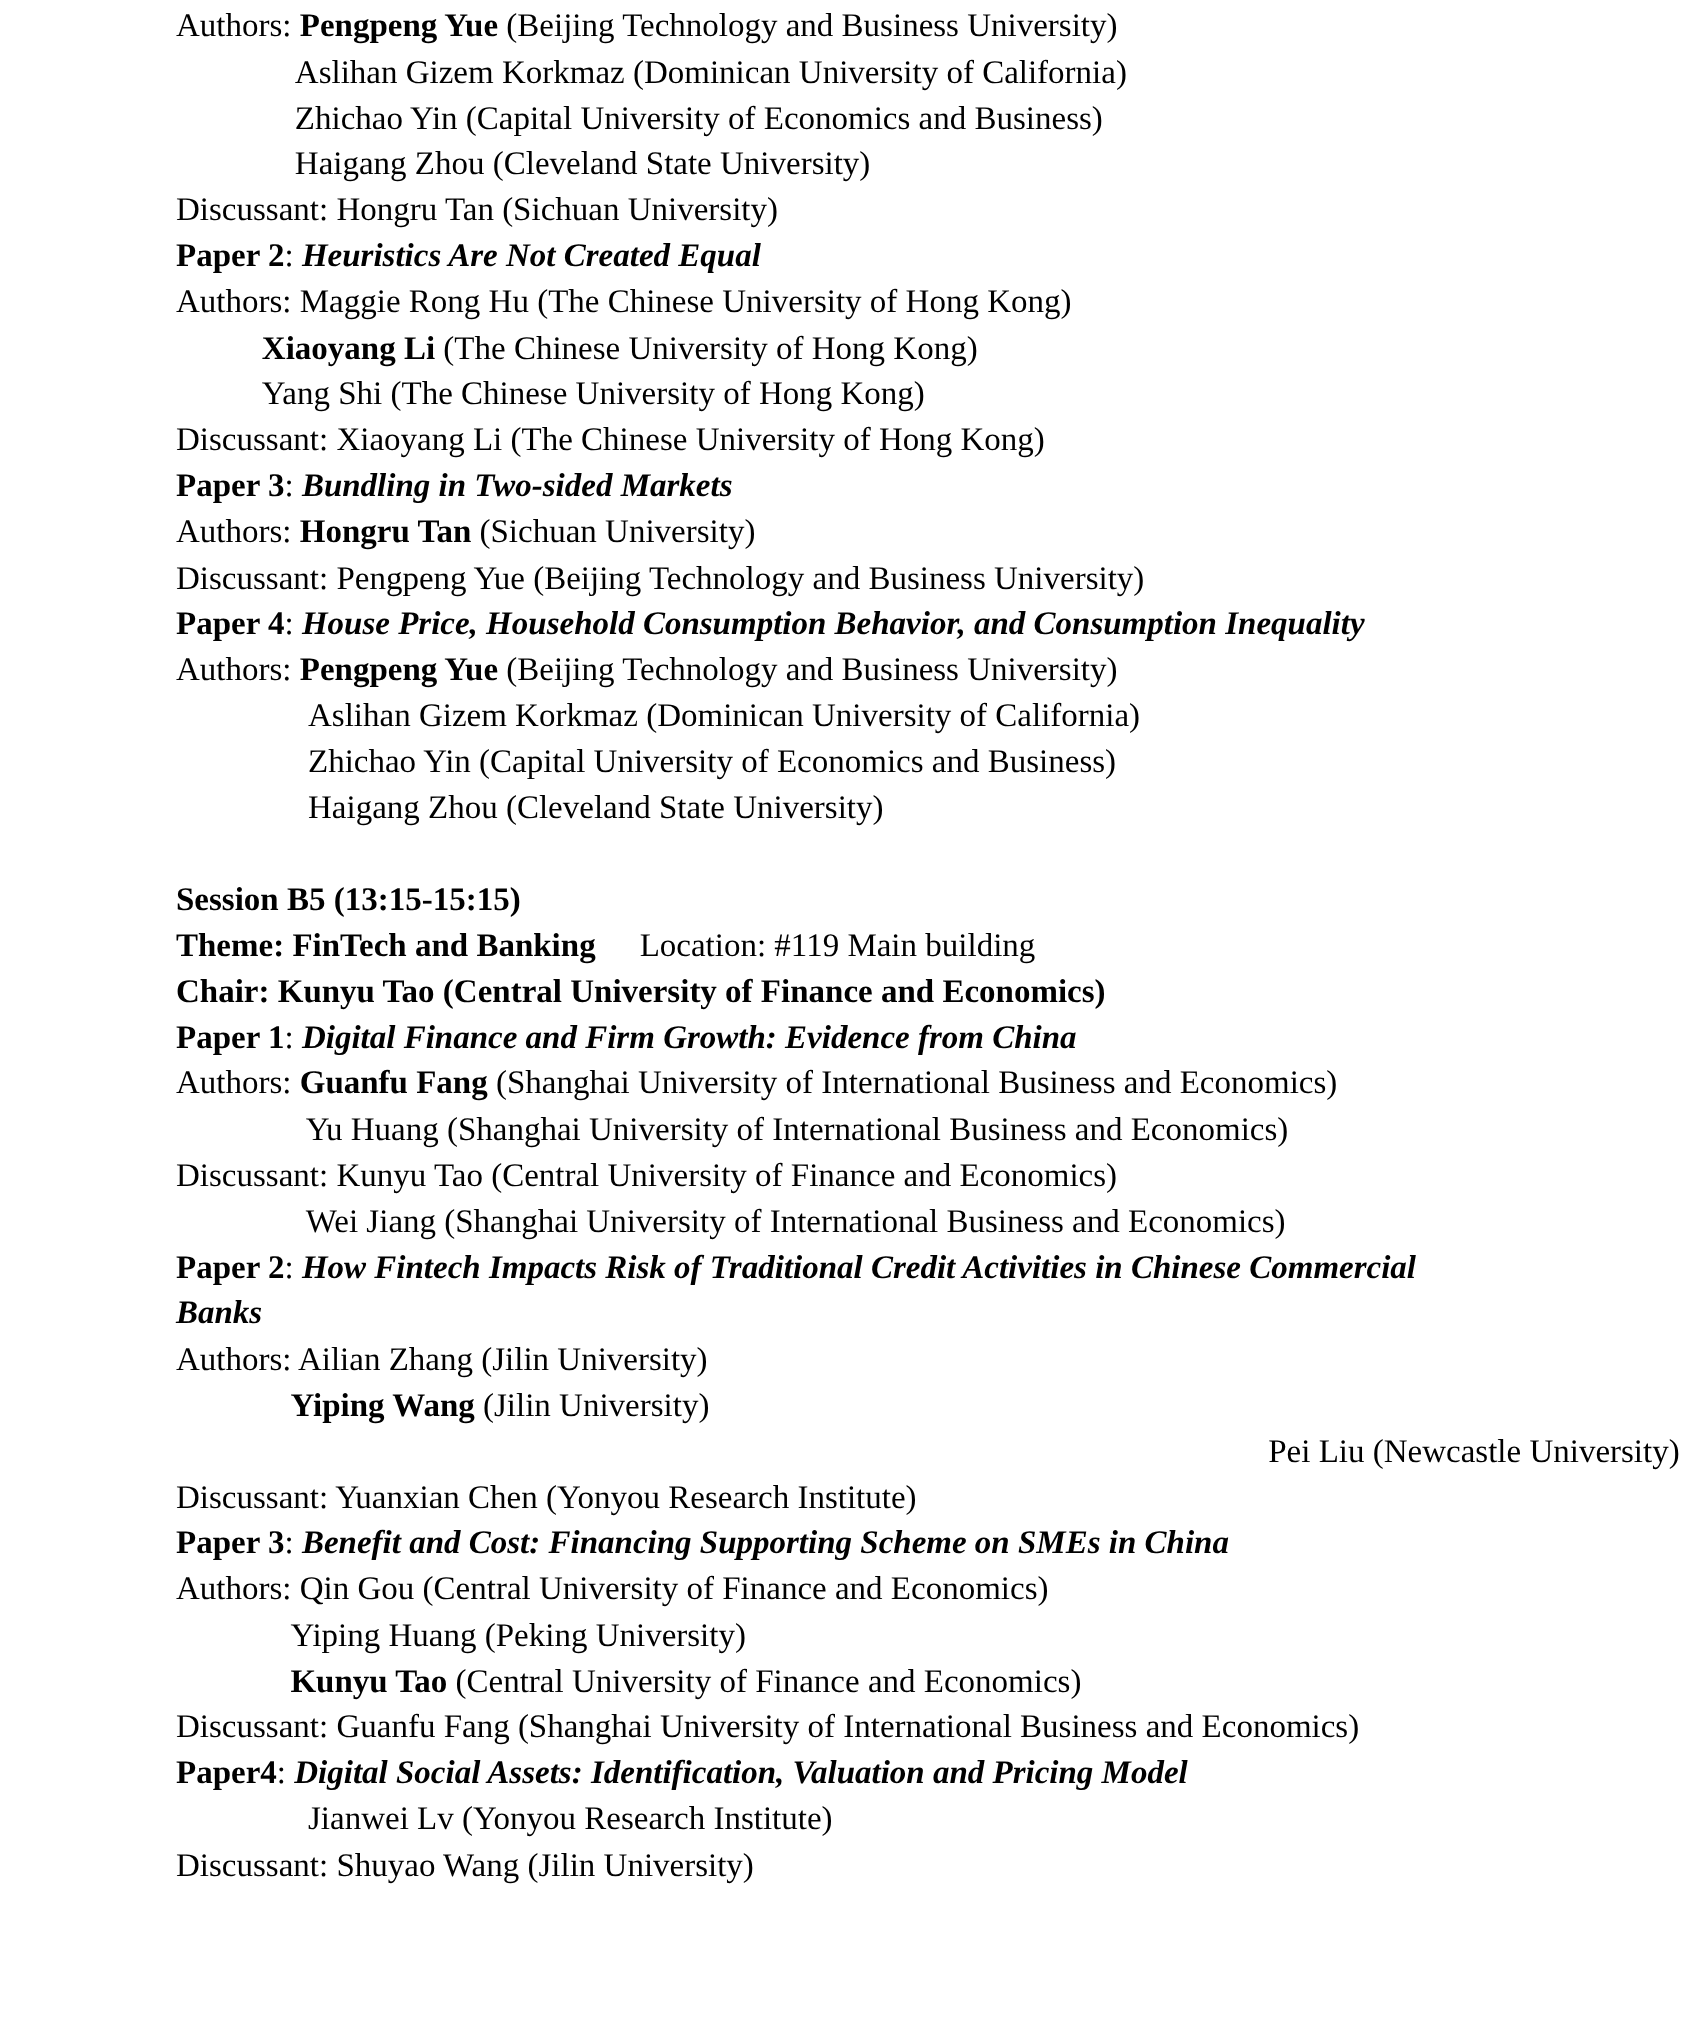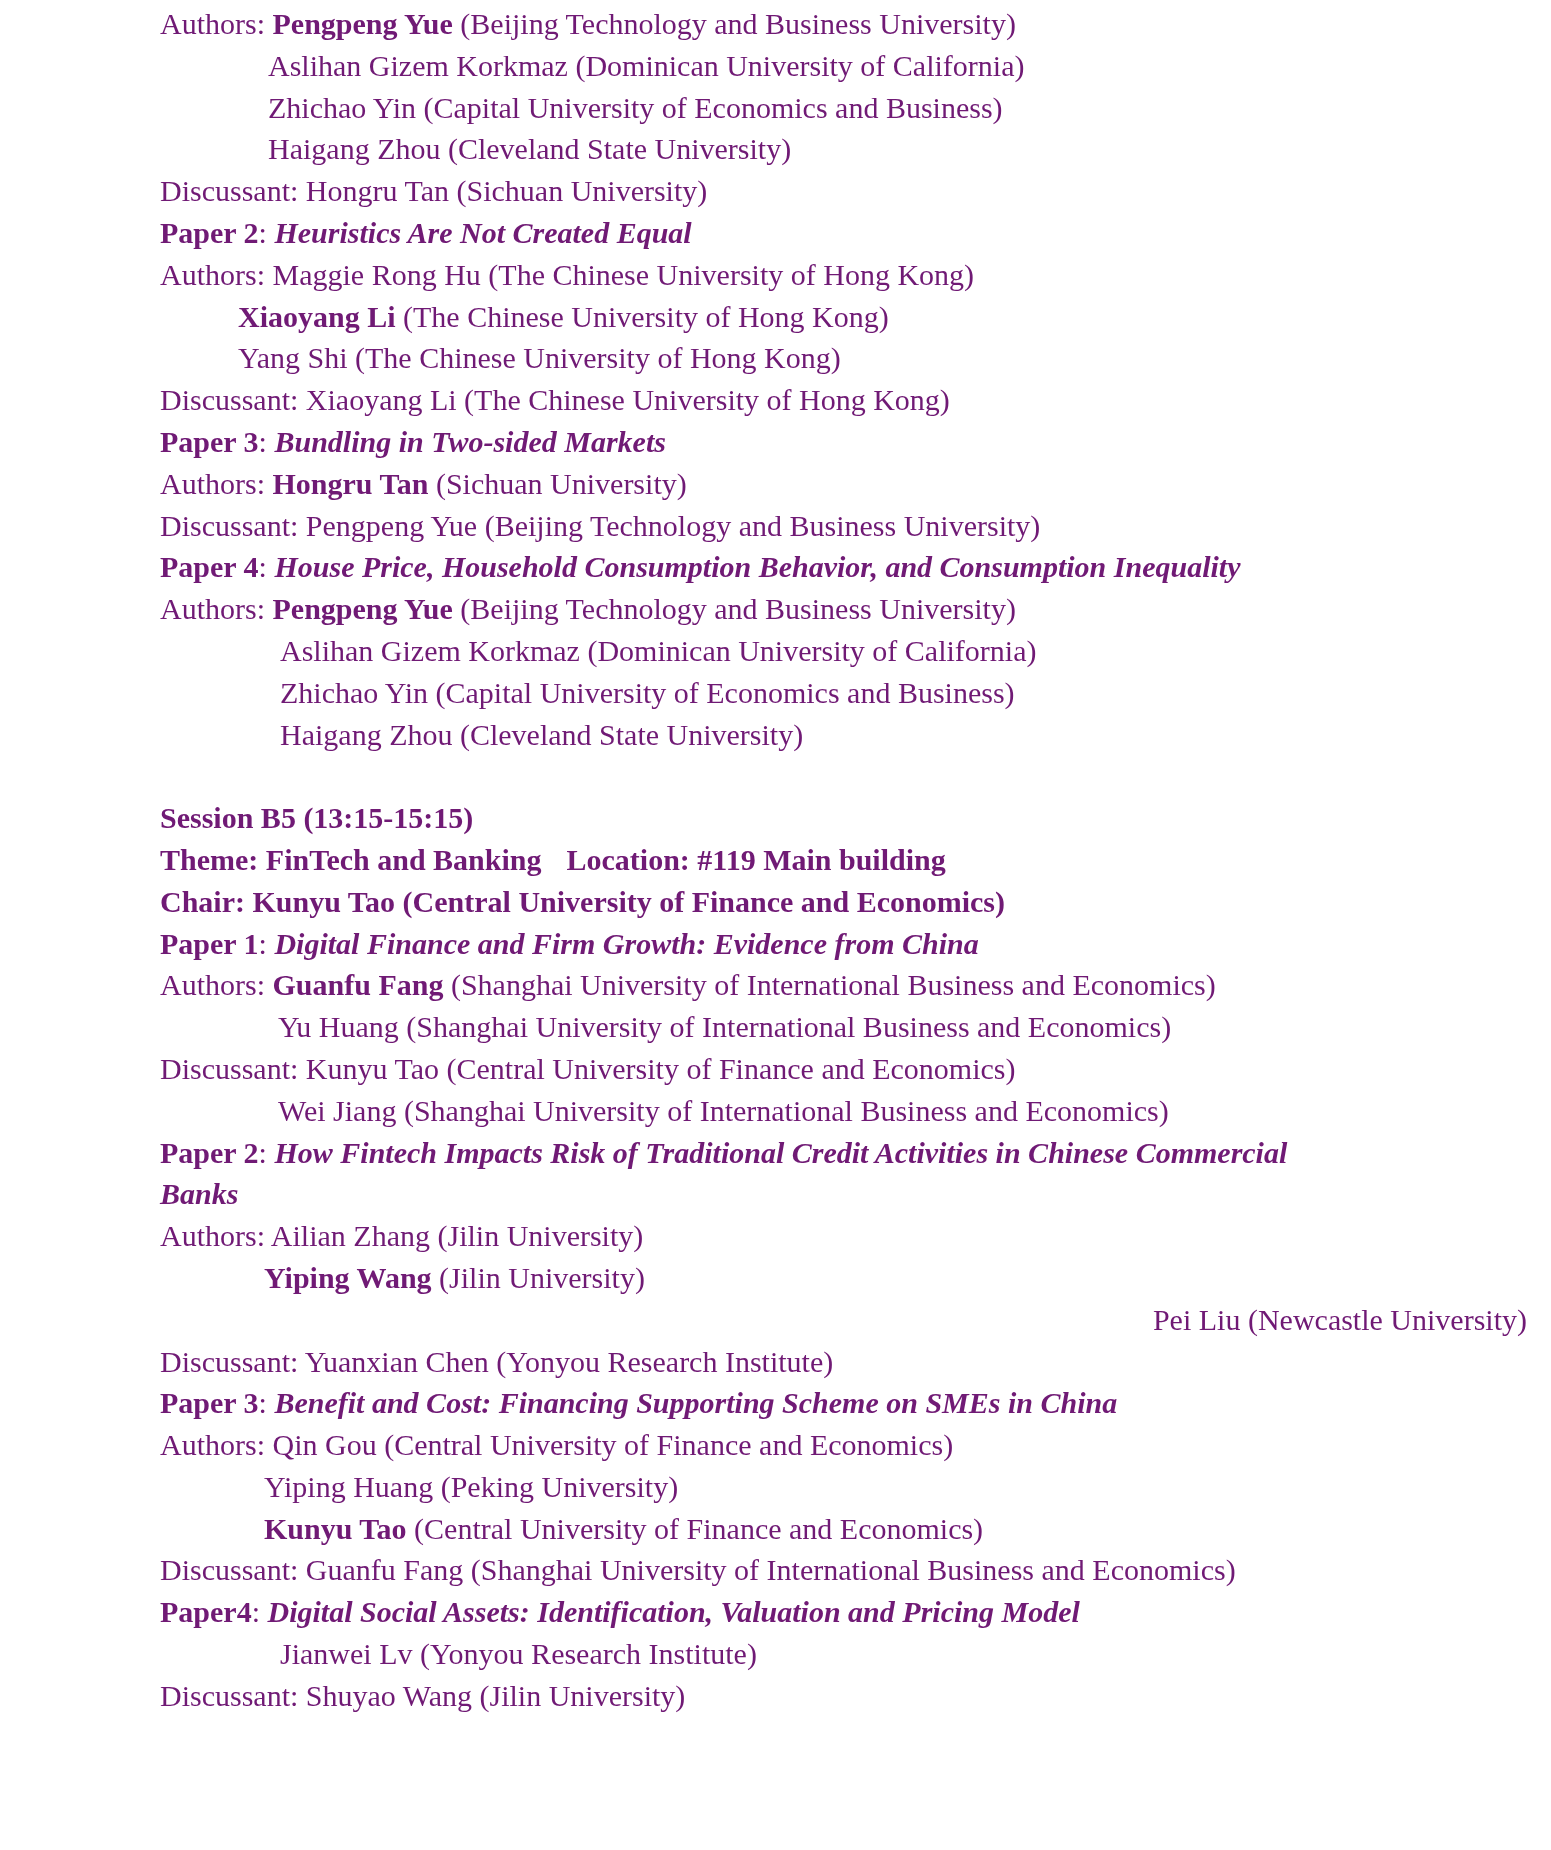--- a/index.html
+++ b/index.html
@@ -9,21 +9,21 @@
   }
   .page {
     position: relative;
     width: 1551px;
     height: 1850px;
     box-sizing: border-box;
     padding: 3px 24px 0 160px;
     background: #ffffff;
     font-family: "Liberation Serif", "DejaVu Serif", serif;
     font-size: 30px;
-    color: #701a75;
+    color: #000000;
     overflow: hidden;
     border-radius: 30px;
   }
   .line {
     height: 41.8px;
     line-height: 41.8px;
     white-space: nowrap;
   }
   .line.blank {  }
   .seg-r  { font-weight: 400; font-style: normal; }
@@ -48,21 +48,21 @@
       <div class="line"><span class="seg-b">Paper 3</span><span class="seg-r">: </span><span class="seg-bi">Bundling in Two-sided Markets</span></div>
       <div class="line"><span class="seg-r">Authors: </span><span class="seg-b">Hongru Tan</span><span class="seg-r"> (Sichuan University)</span></div>
       <div class="line"><span class="seg-r">Discussant: Pengpeng Yue (Beijing Technology and Business University)</span></div>
       <div class="line"><span class="seg-b">Paper 4</span><span class="seg-r">: </span><span class="seg-bi">House Price, Household Consumption Behavior, and Consumption Inequality</span></div>
       <div class="line"><span class="seg-r">Authors: </span><span class="seg-b">Pengpeng Yue</span><span class="seg-r"> (Beijing Technology and Business University)</span></div>
       <div class="line" style="padding-left: 120px;"><span class="seg-r">Aslihan Gizem Korkmaz (Dominican University of California)</span></div>
       <div class="line" style="padding-left: 120px;"><span class="seg-r">Zhichao Yin (Capital University of Economics and Business)</span></div>
       <div class="line" style="padding-left: 120px;"><span class="seg-r">Haigang Zhou (Cleveland State University)</span></div>
       <div class="line blank"></div>
       <div class="line"><span class="seg-b">Session B5 (13:15-15:15)</span></div>
-      <div class="line"><span class="seg-b">Theme: FinTech and Banking</span><span class="seg-r" style="margin-left: 25px; font-weight: bold;">Location: #119 Main building</span></div>
+      <div class="line"><span class="seg-b">Theme: FinTech and Banking</span><span class="seg-r" style="margin-left: 40px;">Location: #119 Main building</span></div>
       <div class="line"><span class="seg-b">Chair: Kunyu Tao (Central University of Finance and Economics)</span></div>
       <div class="line"><span class="seg-b">Paper 1</span><span class="seg-r">: </span><span class="seg-bi">Digital Finance and Firm Growth: Evidence from China</span></div>
       <div class="line"><span class="seg-r">Authors: </span><span class="seg-b">Guanfu Fang</span><span class="seg-r"> (Shanghai University of International Business and Economics)</span></div>
       <div class="line" style="padding-left: 118px;"><span class="seg-r">Yu Huang (Shanghai University of International Business and Economics)</span></div>
       <div class="line"><span class="seg-r">Discussant: Kunyu Tao (Central University of Finance and Economics)</span></div>
       <div class="line" style="padding-left: 118px;"><span class="seg-r">Wei Jiang (Shanghai University of International Business and Economics)</span></div>
       <div class="line"><span class="seg-b">Paper 2</span><span class="seg-r">: </span><span class="seg-bi">How Fintech Impacts Risk of Traditional Credit Activities in Chinese Commercial</span></div>
       <div class="line"><span class="seg-bi">Banks</span></div>
       <div class="line"><span class="seg-r">Authors: Ailian Zhang (Jilin University)</span></div>
       <div class="line" style="padding-left: 104px;"><span class="seg-b">Yiping Wang</span><span class="seg-r"> (Jilin University)</span></div>

